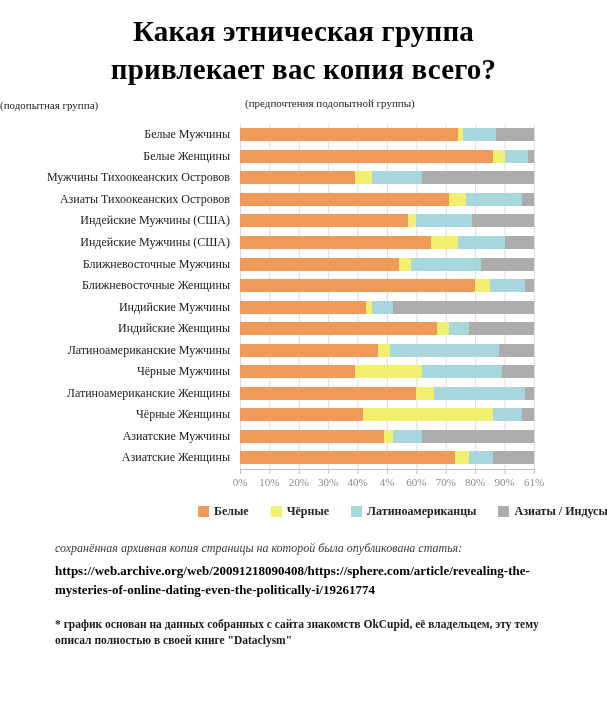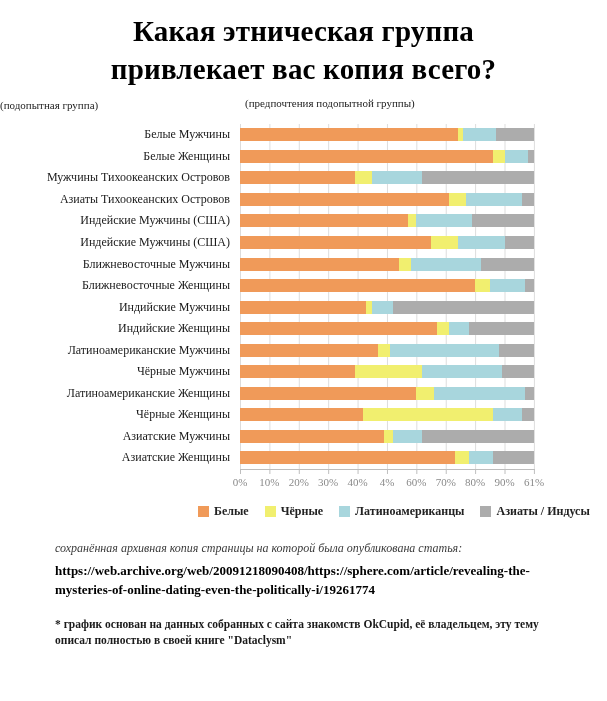--- a/index.html
+++ b/index.html
@@ -41,21 +41,21 @@
   .seg { height:100%; }
 
   .x-labels { position:absolute; top:476px; left:0; width:607px; height:14px; }
   .x-labels span {
     position:absolute; width:40px; text-align:center;
     font-size:11px; color:#8a8a8a; font-family:"Liberation Serif", serif;
   }
 
   .legend {
     position:absolute; top:503px; left:160px; width:400px; height:16px;
-    display:flex; align-items:center; gap:16px; white-space:nowrap;padding-left:38px;
+    display:flex; align-items:center; gap:22px; white-space:nowrap;padding-left:38px;
   }
   .legend-item { display:flex; align-items:center; gap:5px; }
   .legend-swatch { width:11px; height:11px; display:inline-block; }
   .legend-label { font-weight:bold; font-size:12px; color:#222; }
 
   .archive-note {
     position:absolute; top:541px; left:55px; width:520px;
     font-style:italic; font-size:12px; color:#3a3a3a;
   }
   .archive-url {

